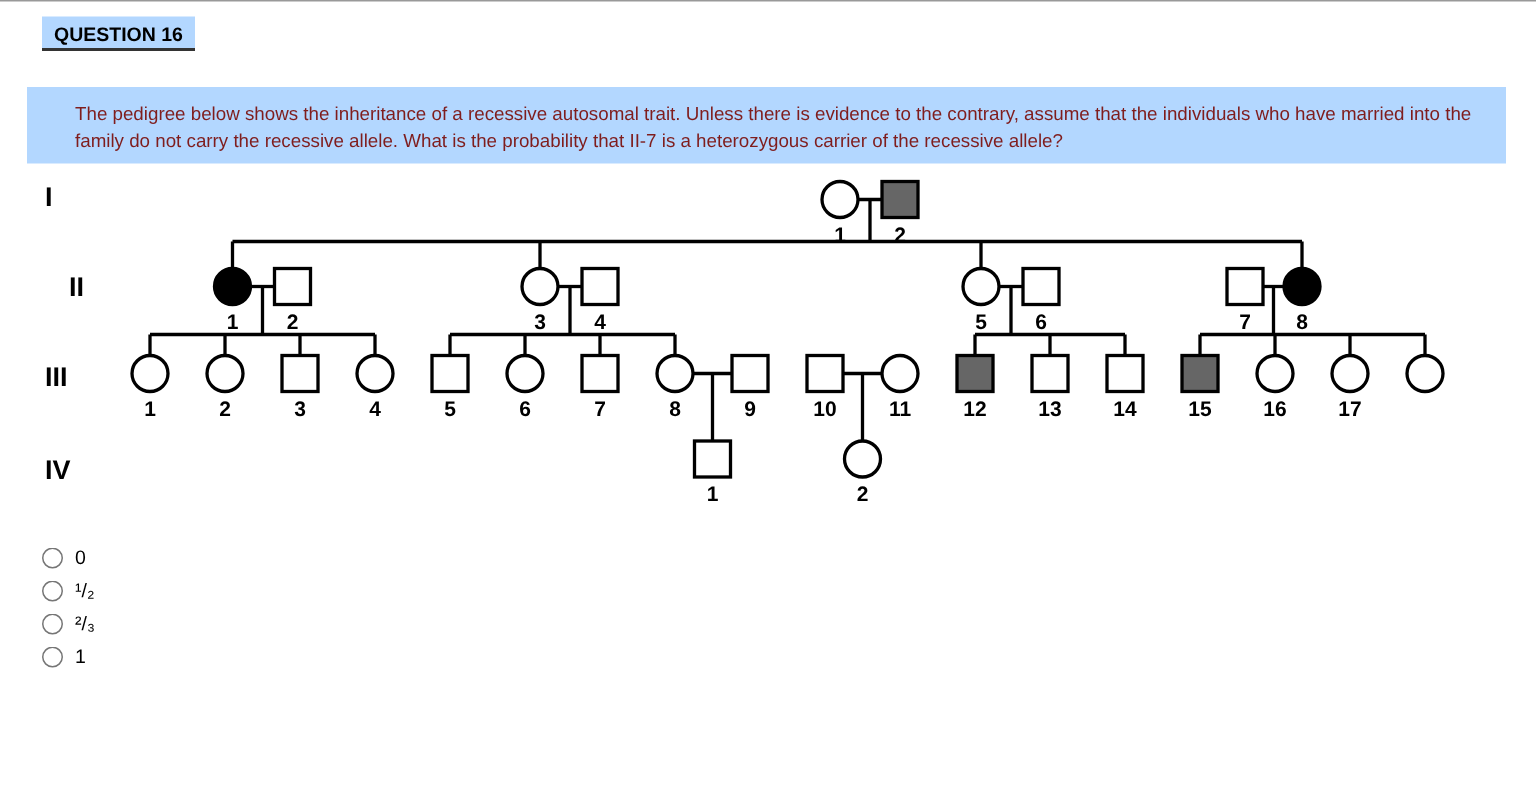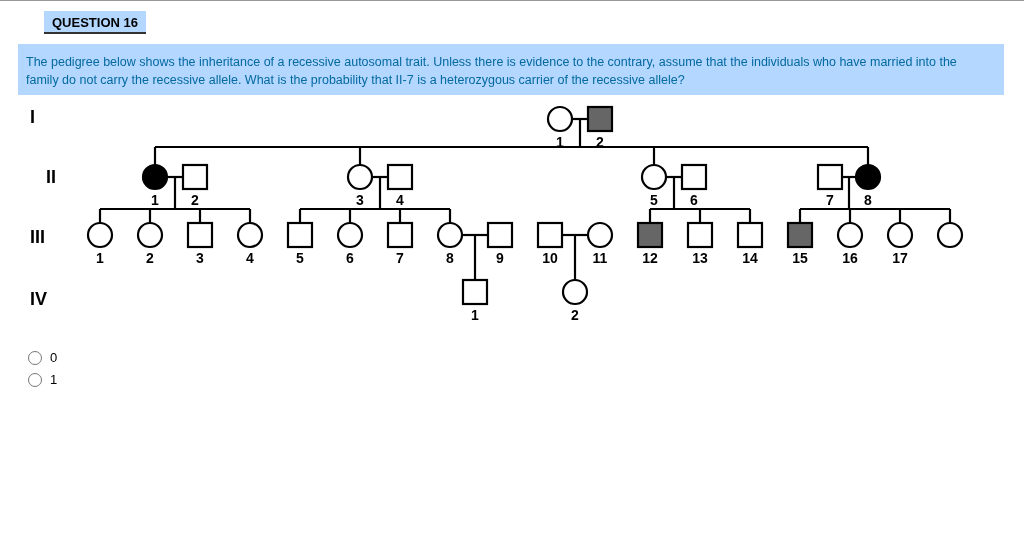--- a/index.html
+++ b/index.html
@@ -12,31 +12,31 @@
     .top-border {
       border-top: 1px solid #999;
       height: 1px;
       margin-bottom: 10px;
     }
     .question-header {
       display: inline-block;
       font-weight: bold;
       font-size: 13px;
       padding: 4px 8px 2px 8px;
-      margin-left: 44px;
+      margin-left: 28px;
       background: #b3d7ff;
       border-bottom: 2px solid #333;
     }
     .question-text {
-      padding: 10px 20px 6px 8px;
+      padding: 10px 20px 6px 32px;
       font-size: 12.5px;
       line-height: 1.4;
-      color: #0369a1;
+      color: #7f1d1d;
       background: #b3d7ff;
-      margin-top: 10px;
+      margin-top: 24px;
       margin-left: 18px;
       margin-right: 20px;
     }
     .pedigree-area {
       margin: 10px 30px 15px 30px;
       width: 940px;
       height: 230px;
       position: relative;
     }
     .row-label {
@@ -209,19 +209,27 @@
     <text x="545" y="215" class="num">2</text>
   </svg>
 </div>
 
 <div class="answers">
   <div class="answer-row">
     <input type="radio" name="q16" id="optA" style="">
     <label for="optA">0</label>
   </div>
   <div class="answer-row">
+    <input type="radio" name="q16" id="optC" style="">
+    <label for="optC">¹/₂</label>
+  </div>
+  <div class="answer-row">
+    <input type="radio" name="q16" id="optD" style="">
+    <label for="optD">²/₃</label>
+  </div>
+  <div class="answer-row">
     <input type="radio" name="q16" id="optE" style="">
     <label for="optE">1</label>
   </div>
 </div>
 
 
 
 
 </body></html>

